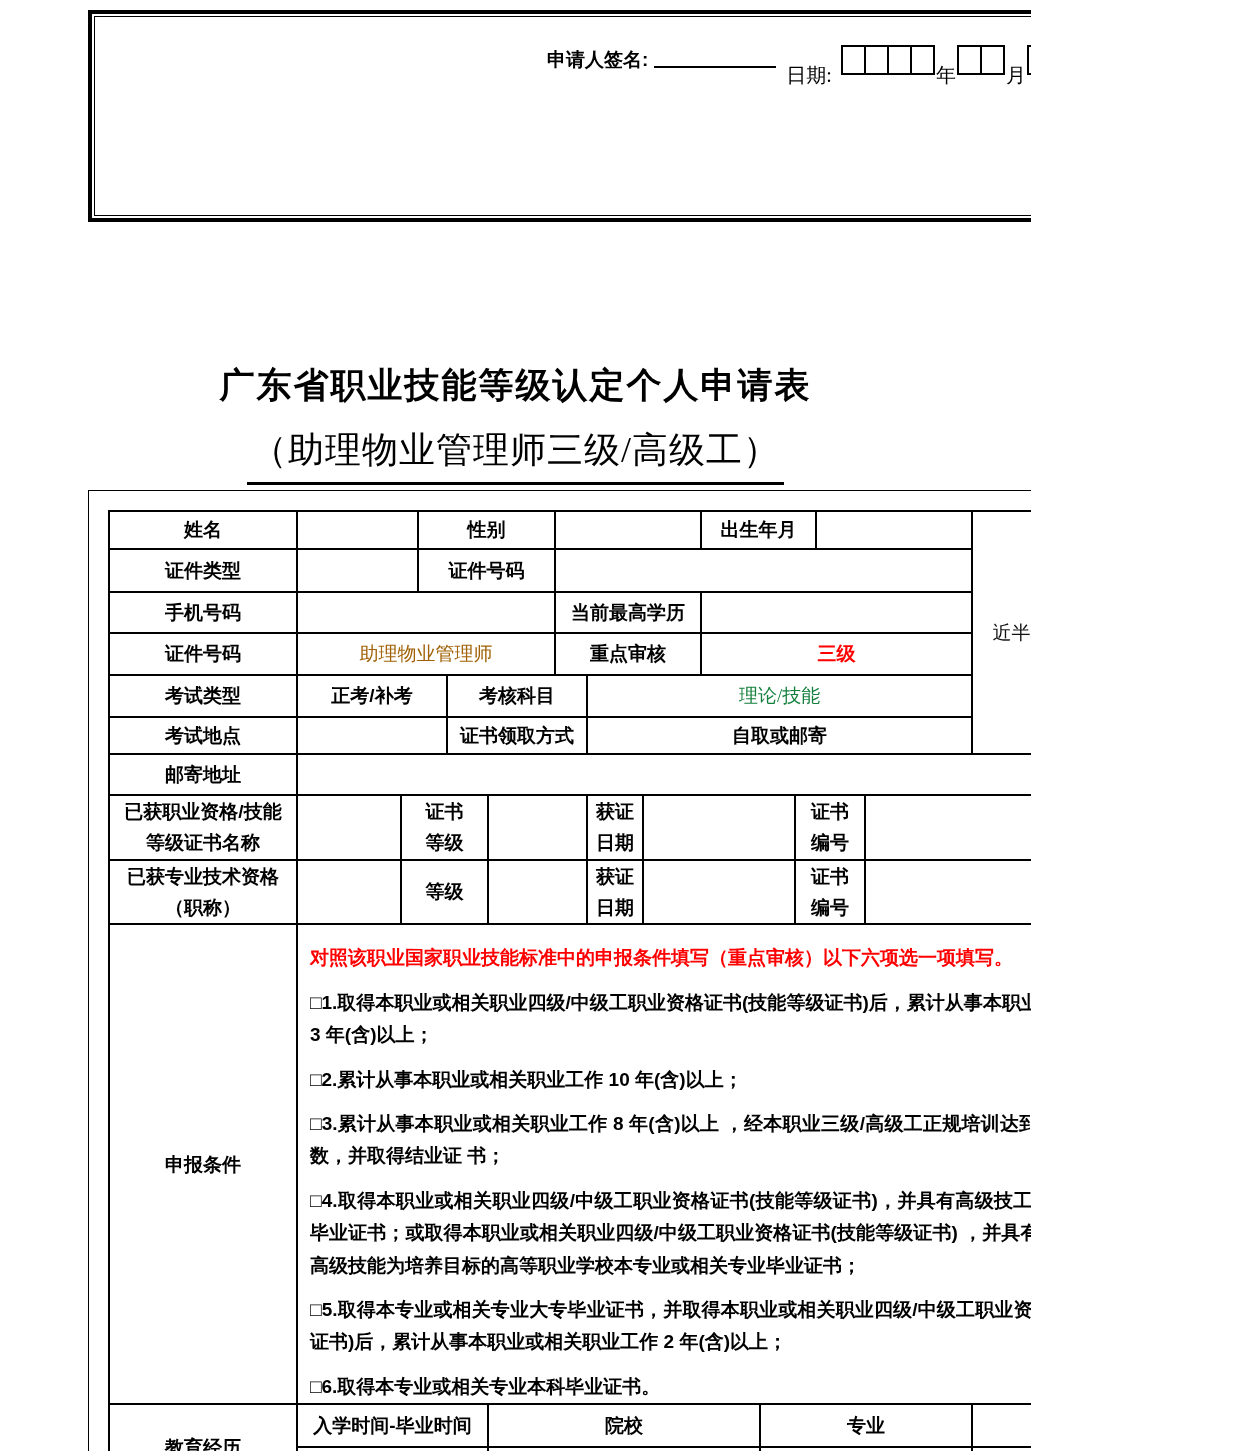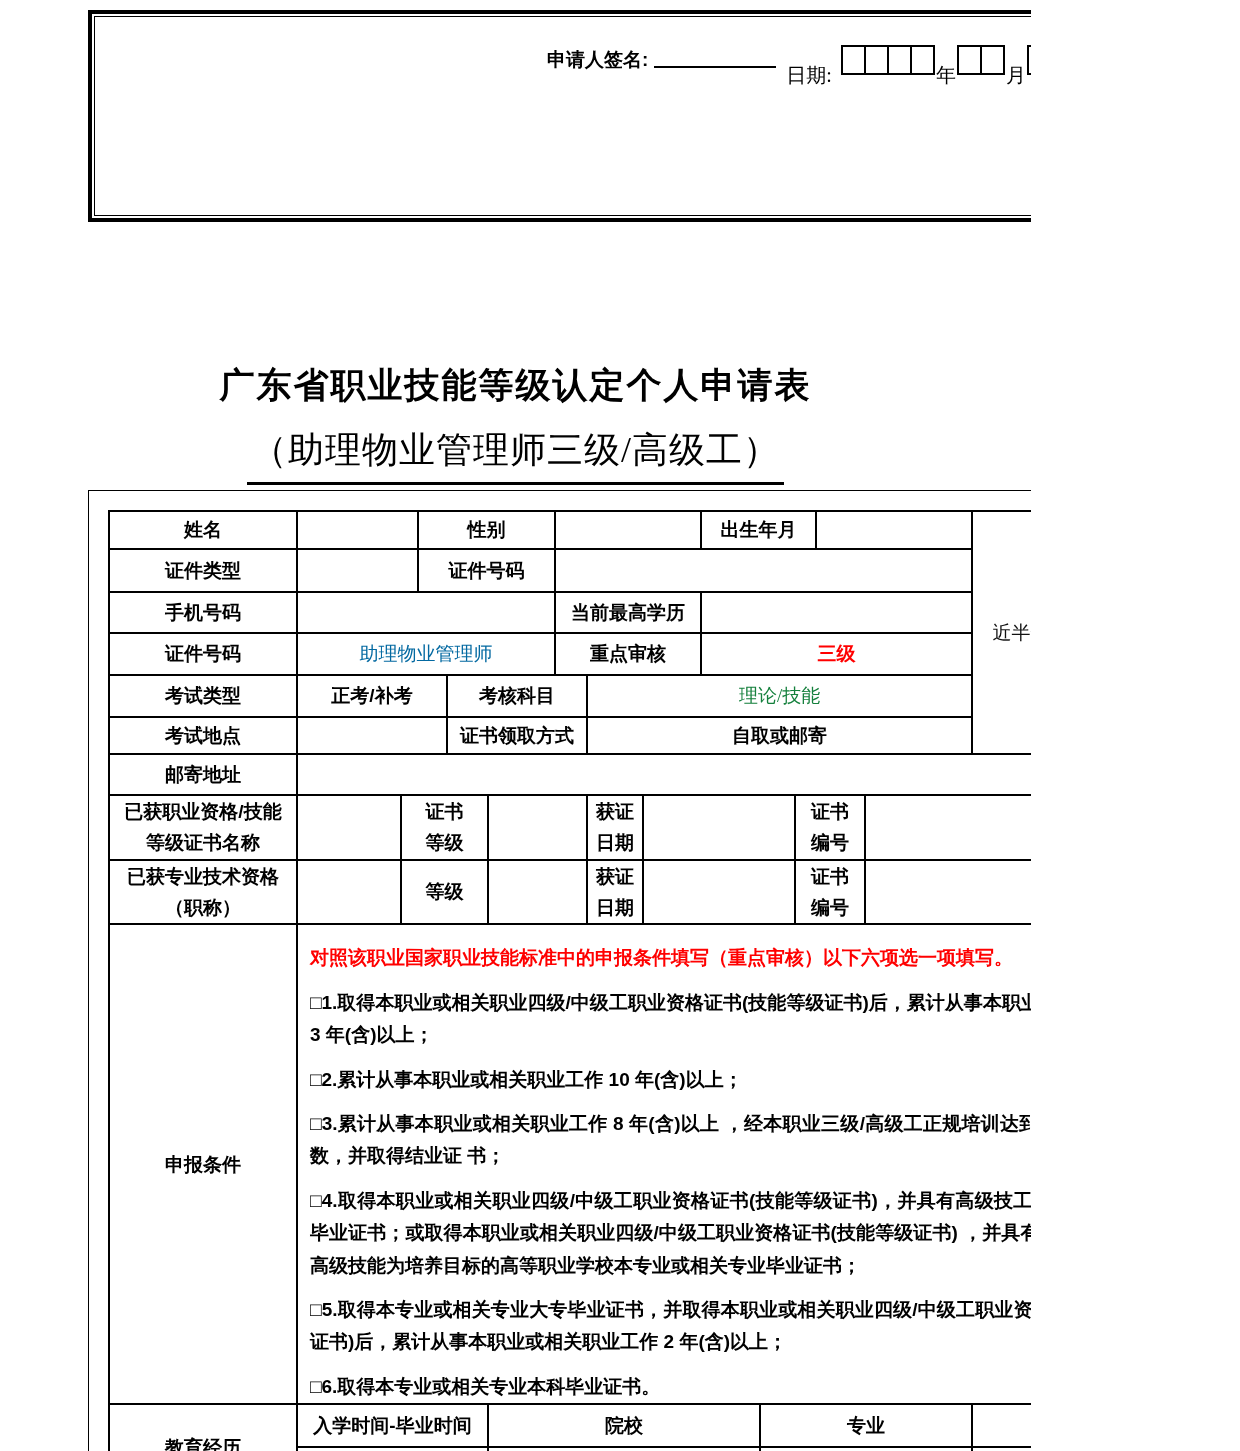--- a/index.html
+++ b/index.html
@@ -93,21 +93,21 @@
     padding: 0;
     vertical-align: middle;
     text-align: center;
     font-size: 19px;
     overflow: hidden;
   }
   td.lbl { font-weight: bold; line-height: 1.65; }
   td.ml  { white-space: pre-line; }  
   td.val-serif {
     font-family: Liberation Serif, serif;
-    color: #0369a1;
+    color: #a16207;
     font-size: 20px;
   }
   td.val-left {
     text-align: left;
     padding-left: 12px;
     font-family: "Liberation Serif", serif;
     color: #15803d;
     font-size: 20px;
   }
   td.val-bold { font-weight: bold; }

